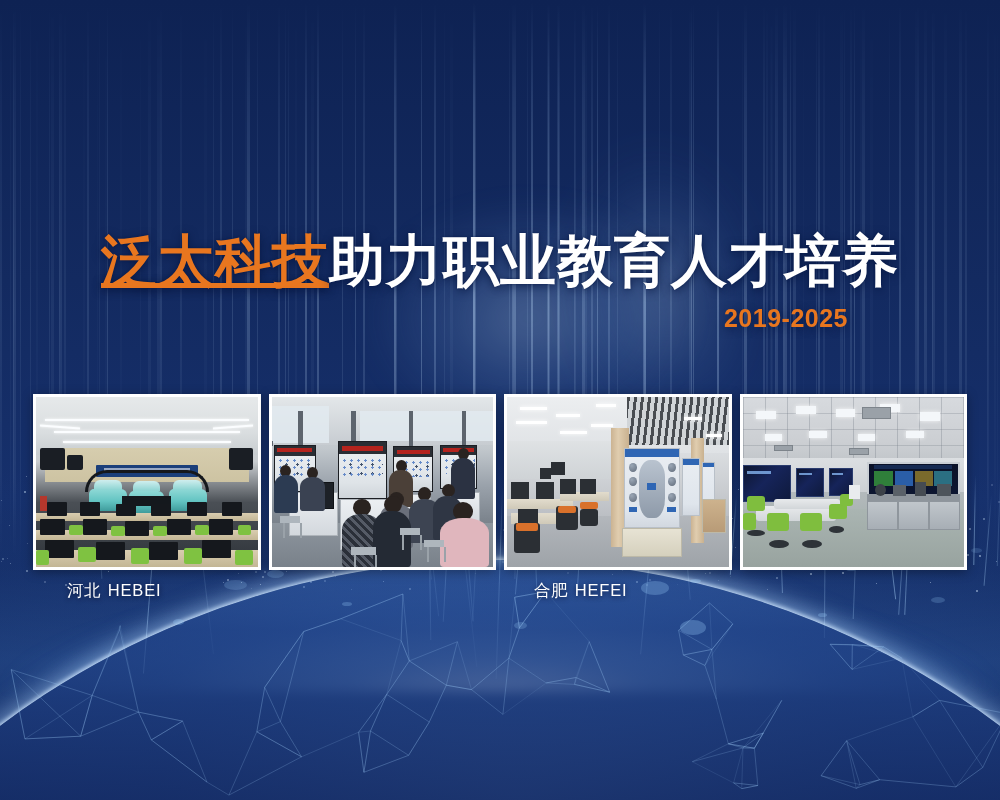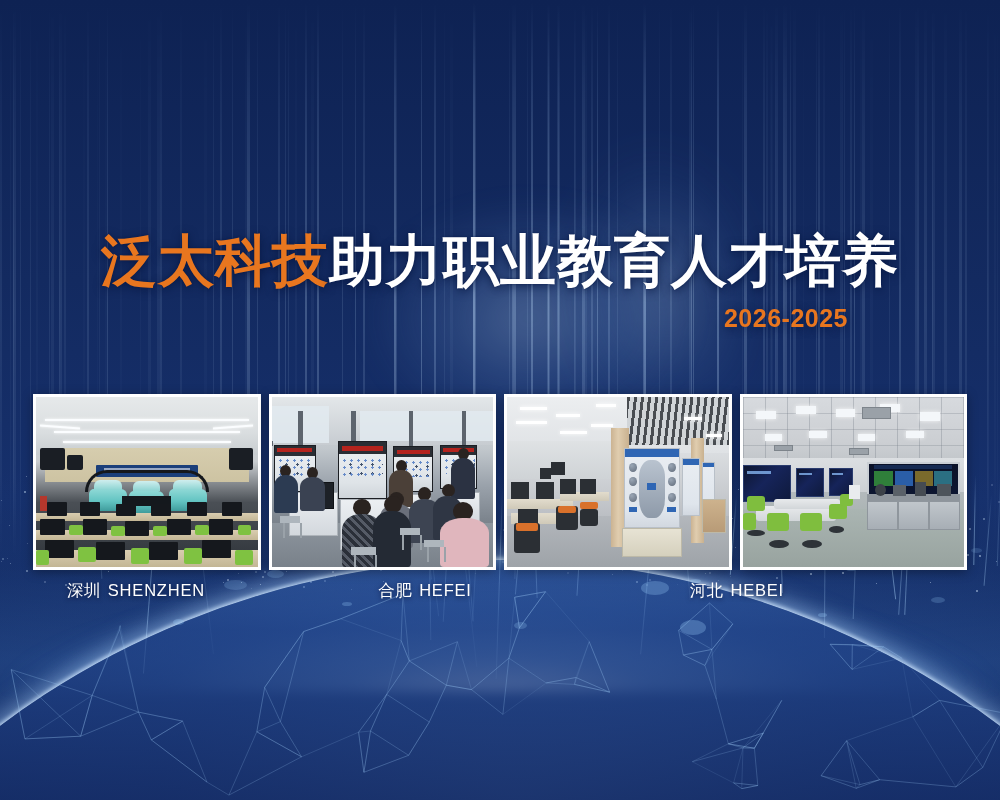--- a/index.html
+++ b/index.html
@@ -65,21 +65,21 @@
   .mesh line{stroke:rgba(160,205,248,.42);stroke-width:.9;}
 
   
   .title-block{position:absolute;left:0;right:0;top:232px;text-align:center;}
   .title{
     font-size:56px;line-height:1.04;font-weight:bold;letter-spacing:1px;
     color:#ffffff;
     text-shadow:0 2px 10px rgba(5,20,60,.75), 0 0 2px rgba(10,30,80,.9);
     white-space:nowrap;
   }
-  .title .brand{color:#e8761f;}
+  .title .brand{color:#e8761f;text-decoration:underline;}
   .subtitle{
     margin-top:14px;margin-right:152px;text-align:right;
     font-size:25px;font-weight:bold;color:#e8761f;letter-spacing:.5px;
     text-shadow:0 2px 8px rgba(5,20,60,.65);
   }
 
   
   .photo-row{
     position:absolute;left:33px;top:394px;width:934px;height:176px;
     display:flex;gap:8px;
@@ -847,21 +847,21 @@
         <div class="node" style="left: 530px; top: 5px; width: 8px; height: 4px; opacity: 0.26;"></div>
         <div class="node" style="left: 818px; top: 78px; width: 27px; height: 14px; opacity: 0.42;"></div>
         <div class="node" style="left: 104px; top: 52px; width: 23px; height: 12px; opacity: 0.58;"></div>
         <div class="node" style="left: 679px; top: 82px; width: 20px; height: 8px; opacity: 0.68;"></div>
         <div class="node" style="left: 971px; top: 78px; width: 11px; height: 5px; opacity: 0.31;"></div>
       </div>
   </div>
 
   <div class="title-block">
     <div class="title"><span class="brand">泛太科技</span><span>助力职业教育人才培养</span></div>
-    <div class="subtitle">2026-2025</div>
+    <div class="subtitle">2019-2025</div>
   </div>
 
   <div class="photo-row">
 
     <div class="photo-card">
       <div class="photo p1">
         <div class="ceiling"></div>
         <div class="tube" style="left:4%;right:4%;top:13%;"></div>
         <div class="tube" style="left:8%;right:8%;top:20%;"></div>
         <div class="tube" style="left:12%;right:12%;top:26%;"></div>
@@ -1093,18 +1093,17 @@
         <div class="gbase" style="left:27%;top:84%;width:9%;height:5%;"></div>
         <div class="gbase" style="left:2%;top:78%;width:8%;height:4%;"></div>
         <div class="gbase" style="left:39%;top:76%;width:7%;height:4%;"></div>
         <div class="tile" style="left:48%;top:52%;width:5%;height:8%;background:#e9ecee;"></div>
       </div>
     </div>
 
   </div>
 
   <div class="caption-row">
-    <div class="caption"><span>深圳</span><span class="en">SHENZHEN</span></div>
+    <div class="caption"><span>河北</span><span class="en">HEBEI</span></div>
     <div class="caption"><span>合肥</span><span class="en">HEFEI</span></div>
-    <div class="caption"><span>河北</span><span class="en">HEBEI</span></div>
   </div>
 
 </div>
 
 </body></html>

